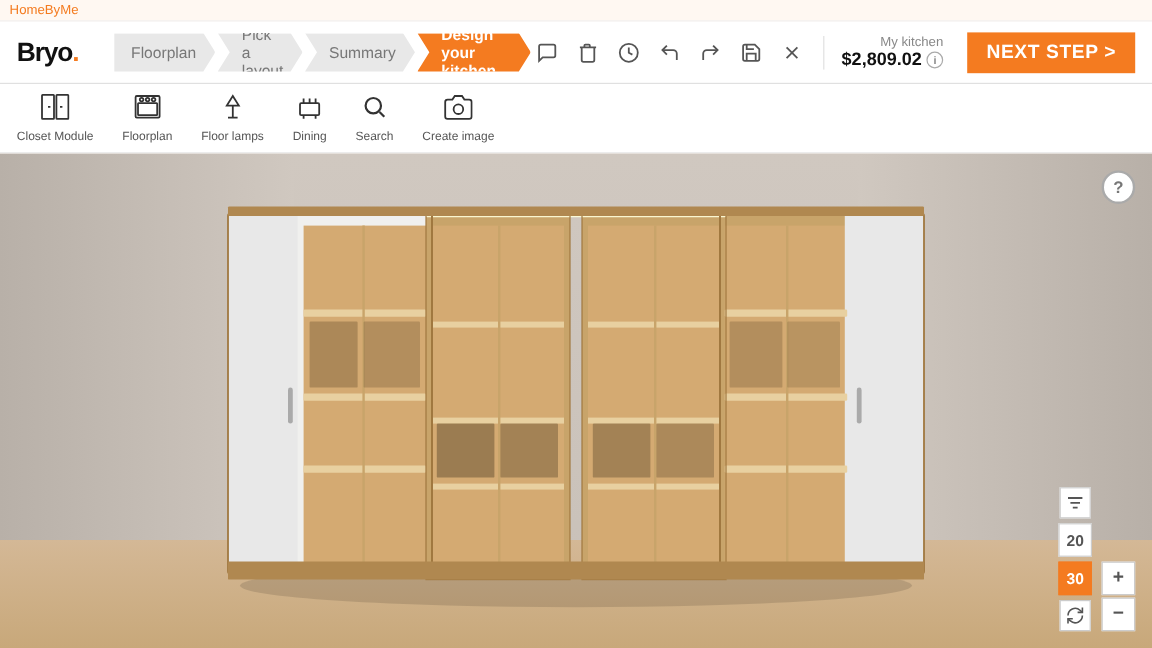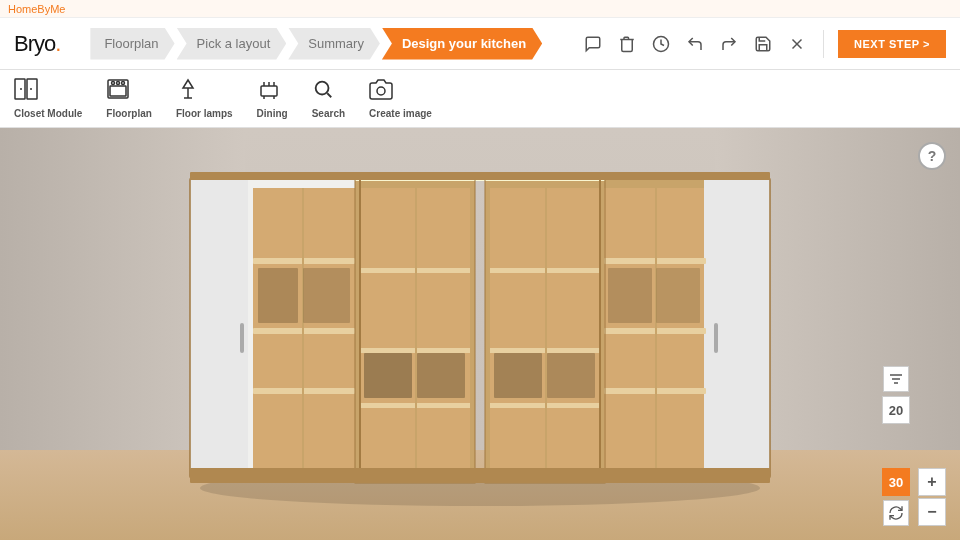--- a/index.html
+++ b/index.html
@@ -32,21 +32,21 @@
       height: 52px;
       background: #fff;
       display: flex;
       align-items: center;
       padding: 0 14px;
       border-bottom: 1px solid #e0e0e0;
       position: relative;
     }
     #logo {
       font-size: 22px;
-      font-weight: 400;
+      font-weight: 700;
       color: #111;
       margin-right: 30px;
       letter-spacing: -1px;
     }
     #logo span {
       color: #f47b20;
     }
     #nav-steps {
       display: flex;
       align-items: center;
@@ -122,21 +122,21 @@
       justify-content: center;
       font-size: 9px;
       color: #888;
       cursor: pointer;
     }
     #next-step-btn {
       background: #f47b20;
       color: #fff;
       border: none;
       padding: 8px 16px;
-      font-size: 11px;
+      font-size: 16px;
       font-weight: bold;
       cursor: pointer;
       white-space: nowrap;
       text-transform: uppercase;
       letter-spacing: 0.5px;
     }
     #next-step-btn::after {
       content: ' >';
     }
 
@@ -146,24 +146,24 @@
       background: #fff;
       display: flex;
       align-items: center;
       padding: 0 14px;
       border-bottom: 1px solid #e0e0e0;
       gap: 24px;
     }
     .tool-item {
       display: flex;
       flex-direction: column;
+      align-items: center;
       gap: 3px;
       cursor: pointer;
       color: #333;
-      font-weight: bold;
     }
     .tool-icon {
       font-size: 20px;
       color: #333;
     }
     .tool-label {
       font-size: 10px;
       color: #555;
       white-space: nowrap;
     }
@@ -297,21 +297,20 @@
       font-weight: bold;
       cursor: pointer;
       background: #fff;
       color: #555;
       border: 1px solid #ccc;
     }
     .view-number.active {
       background: #f47b20;
       color: #fff;
       border-color: #f47b20;
-      margin-top: 40px;
     }
     #rotate-icon {
       width: 26px;
       height: 26px;
       background: #fff;
       border: 1px solid #ccc;
       display: flex;
       align-items: center;
       justify-content: center;
       font-size: 14px;
@@ -390,20 +389,27 @@
 
     <div class="header-icon">
       <svg width="18" height="18" viewBox="0 0 24 24" fill="none" stroke="#555" stroke-width="2">
           <line x1="18" y1="6" x2="6" y2="18"></line>
           <line x1="6" y1="6" x2="18" y2="18"></line>
         </svg>
     </div>
 
     <div style="width:1px; height:28px; background:#e0e0e0; margin: 0 4px;"></div>
 
+    <div id="price-section">
+      <div id="my-kitchen-label">My kitchen</div>
+      <div id="price-value">
+        <span>$2,809.02</span>
+        <span id="info-icon">i</span>
+      </div>
+    </div>
 
     <button id="next-step-btn">NEXT STEP</button>
   </div>
 </div>
 
 <div id="toolbar">
 
   <div class="tool-item">
     <div class="tool-icon">
       <svg width="24" height="22" viewBox="0 0 24 22" fill="none" stroke="#333" stroke-width="1.5">

